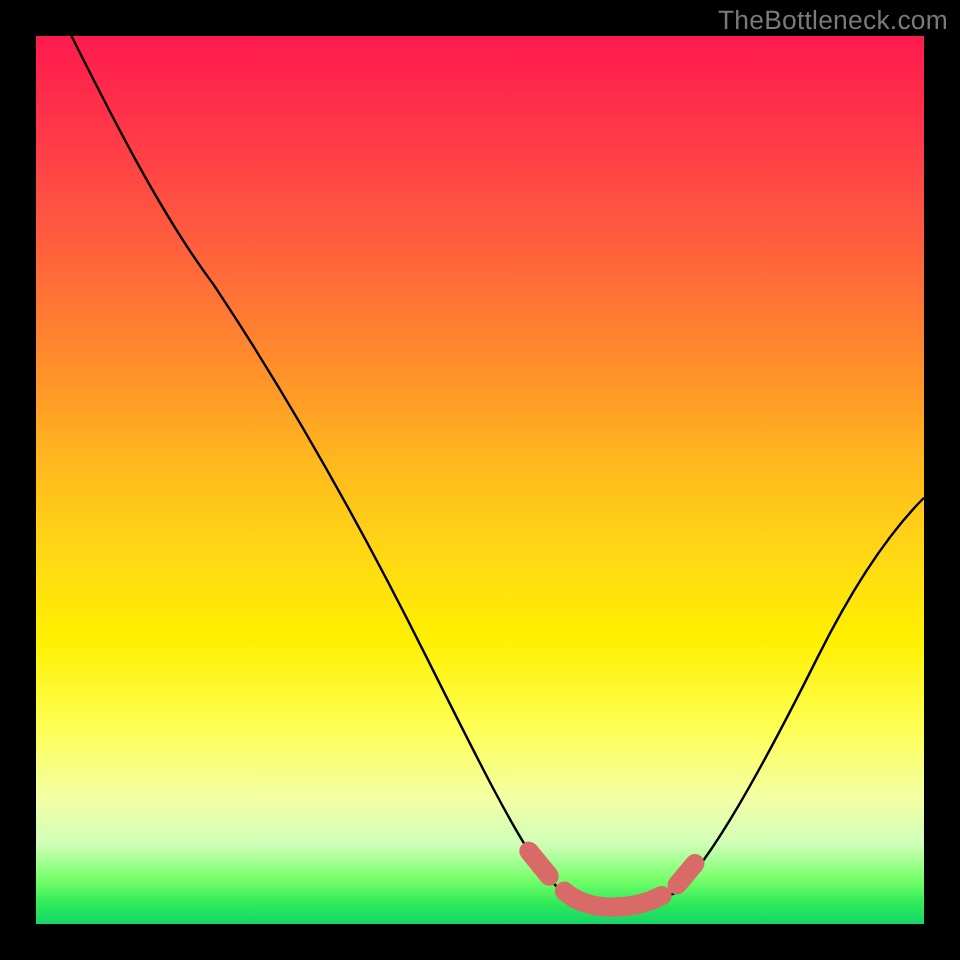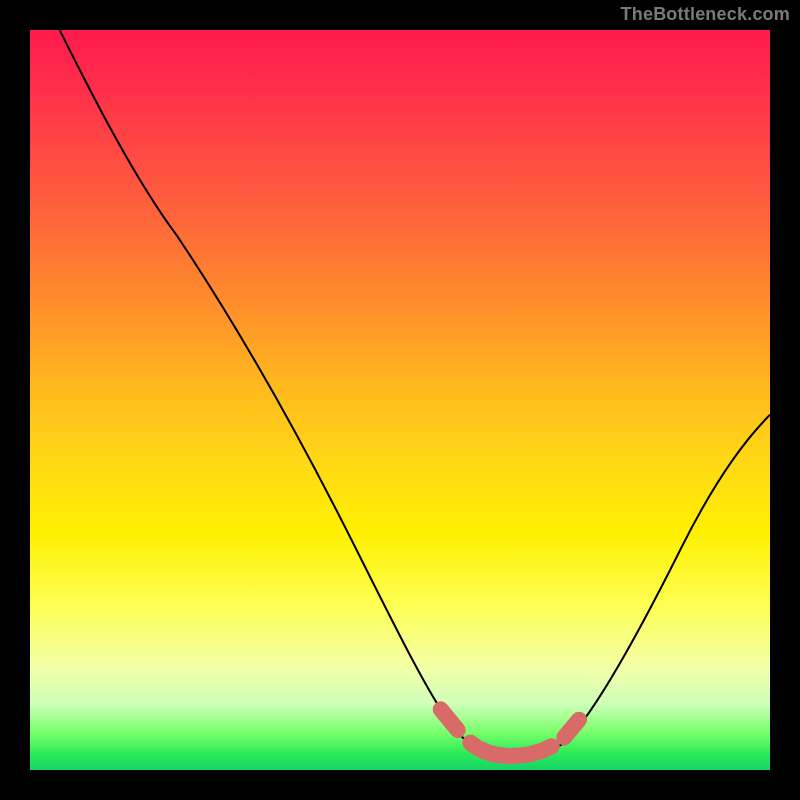--- a/index.html
+++ b/index.html
@@ -59,22 +59,22 @@
     stroke: #d86a68;
     stroke-width: 16;
     stroke-linecap: round;
     stroke-linejoin: round;
   }
   .watermark {
     position: absolute;
     top: 4px;
     right: 10px;
     color: #7a7a7a;
-    font-size: 18px;
-    font-weight: 700;
+    font-size: 22px;
+    font-weight: 400;
     letter-spacing: 0.2px;
     user-select: none;
   }
 </style>
 </head>
 <body>
 
 <div class="frame">
 
   <div class="watermark">TheBottleneck.com</div>

